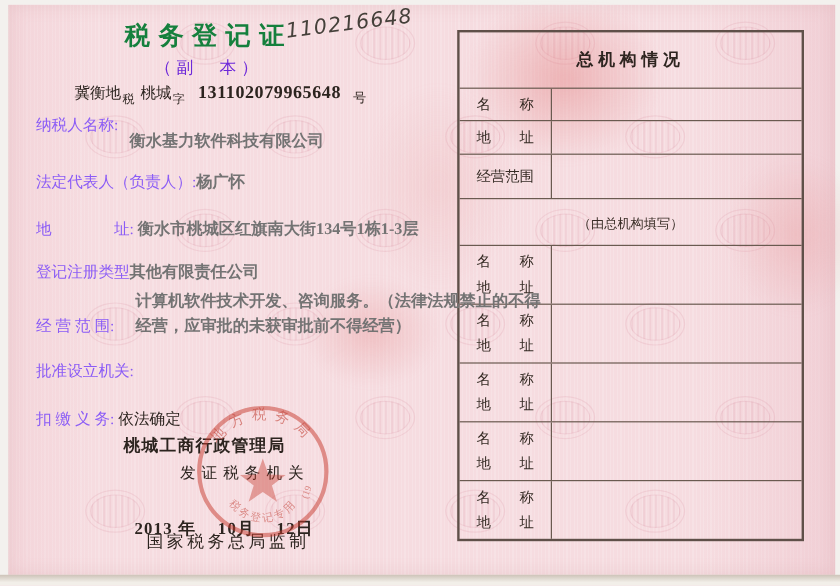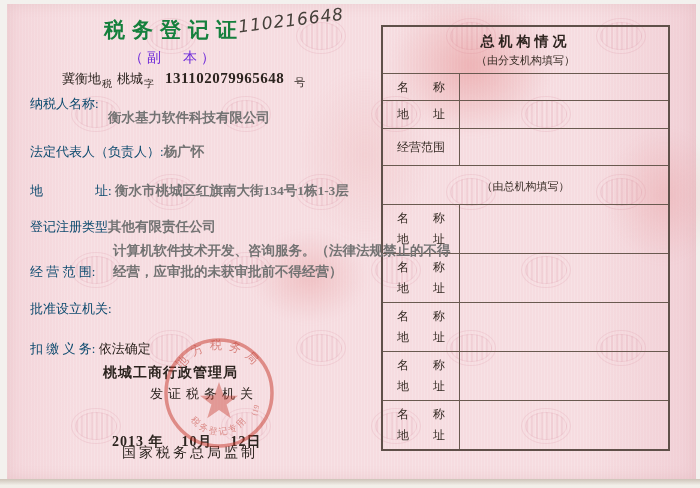--- a/index.html
+++ b/index.html
@@ -27,21 +27,21 @@
   .s1{left:388px;top:8px;width:165px;height:128px;
       background:radial-gradient(ellipse at 50% 45%, rgba(226,128,128,.45), rgba(226,128,128,0) 70%);}
   .s2{left:252px;top:232px;width:115px;height:90px;
       background:radial-gradient(ellipse, rgba(228,138,138,.34), rgba(228,138,138,0) 70%);}
   .s3{left:606px;top:128px;width:115px;height:135px;
       background:radial-gradient(ellipse, rgba(230,146,146,.32), rgba(230,146,146,0) 70%);}
   .s4{left:300px;top:70px;width:130px;height:170px;
       background:radial-gradient(ellipse, rgba(232,160,160,.22), rgba(232,160,160,0) 70%);}
 
   .t{position:absolute;z-index:4;color:#2c241f;font-size:13px;line-height:1.25;white-space:nowrap;}
-  .lab{color:#0c4a6e;}
+  .lab{color:#8b5cf6;}
   .val{font-weight:bold;color:#737373;font-size:13.5px;}
   .title{left:88px;top:17px;width:172px;text-align:center;
          font-size:21px;font-weight:bold;letter-spacing:7px;color:#15803d;}
   .subtitle{left:88px;top:49px;width:172px;text-align:center;
          font-size:14px;letter-spacing:4px;color:#6d28d9;}
   .handwritten{left:238px;top:10px;transform:rotate(-7deg);
          font-family:"DejaVu Sans",sans-serif;font-style:italic;
          font-size:17px;color:#45403a;letter-spacing:1px;z-index:5;}
   .certline{left:62px;top:69px;}
   .certline .sub{font-size:10px;display:inline-block;transform:translateY(4px);margin:0 5px 0 1px;}
@@ -205,21 +205,20 @@
   </text>
   <text font-size="9" fill="rgba(192,56,45,0.55)" letter-spacing="2">
     <textPath href="#arcBottom" startOffset="50%" text-anchor="middle">税务登记专用</textPath>
   </text>
   <text x="104" y="88" font-size="8" fill="rgba(192,56,45,0.55)" transform="rotate(-70 104 88)">(19</text>
 </svg>
 
 <div class="table">
   <div class="sect h1">
     <div class="st">总机构情况</div>
-    <div class="ss">（由分支机构填写）</div>
   </div>
   <div class="tr r1">
     <div class="tl">名　　称</div>
     <div class="tv"></div>
   </div>
   <div class="tr r3">
     <div class="tl">地　　址</div>
     <div class="tv"></div>
   </div>
   <div class="tr r4">

